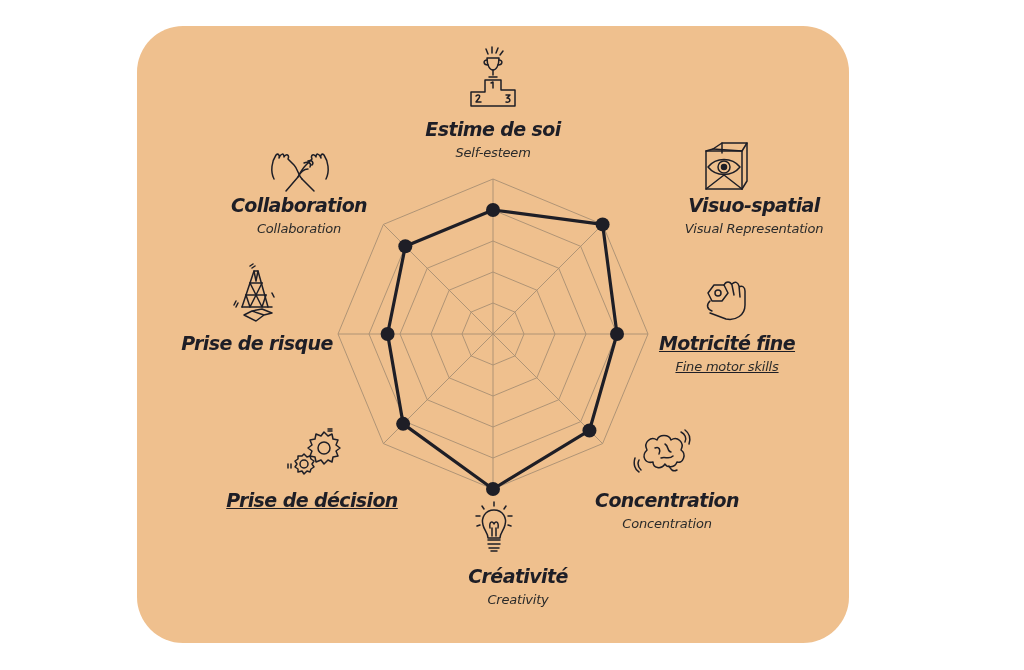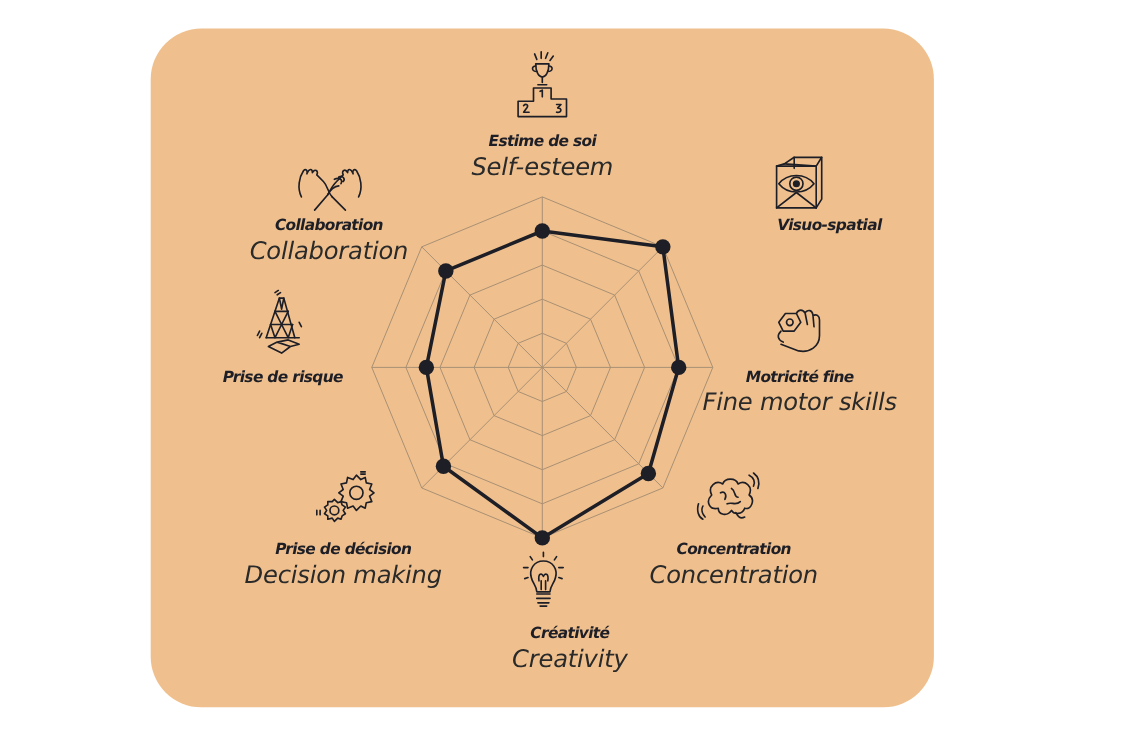--- a/index.html
+++ b/index.html
@@ -13,26 +13,26 @@
       width: 712px; height: 617px;
       background: #EFC08E; border-radius: 46px;
     }
     .chart-svg { position: absolute; left: 0; top: 0; }
     .label {
       position: absolute; text-align: center; color: #1e1e26;
       transform: translateX(-50%); white-space: nowrap;
     }
     .label .fr {
       display: block; font-family: "DejaVu Sans", sans-serif;
-      font-weight: bold; font-style: italic; font-size: 14px;
+      font-weight: bold; font-style: italic; font-size: 19px;
       letter-spacing: -0.6px; line-height: 22px;
     }
     .label .en {
       display: block; font-family: "DejaVu Sans", sans-serif;
-      font-style: italic; font-size: 22px; line-height: 26px;
+      font-style: italic; font-size: 13px; line-height: 26px;
       color: #2a2a2a; letter-spacing: -0.2px;
     }
     .icon { position: absolute; }
     .icon svg { display: block; }
   </style>
 </head>
 <body>
 
 <div class="card"></div>
 
@@ -64,36 +64,36 @@
       <circle cx="405.3187591328681" cy="246.3187591328681" r="7" fill="#1E1E26"></circle>
     </g>
 </svg>
 
 <div class="label" style="left:493px; top:118px;">
   <span class="fr">Estime de soi</span>
   <span class="en">Self-esteem</span>
 </div>
 <div class="label" style="left:726px; top:194px;margin-left:28px;">
   <span class="fr">Visuo-spatial</span>
+  <span class="en">Visual Representation</span>
 </div>
-<div class="label" style="left:727px; top:332px;">
+<div class="label" style="left:727px; top:332px;text-decoration:underline;">
   <span class="fr">Motricité fine</span>
   <span class="en">Fine motor skills</span>
 </div>
 <div class="label" style="left:667px; top:489px;">
   <span class="fr">Concentration</span>
   <span class="en">Concentration</span>
 </div>
 <div class="label" style="left:494px; top:565px;margin-left:24px;">
   <span class="fr">Créativité</span>
   <span class="en">Creativity</span>
 </div>
-<div class="label" style="left:312px; top:489px;">
+<div class="label" style="left:312px; top:489px;text-decoration:underline;">
   <span class="fr">Prise de décision</span>
-  <span class="en">Decision making</span>
 </div>
 <div class="label" style="left:257px; top:332px;text-align:right;">
   <span class="fr">Prise de risque</span>
 </div>
 <div class="label" style="left:299px; top:194px;">
   <span class="fr">Collaboration</span>
   <span class="en">Collaboration</span>
 </div>
 
 <div class="icon" style="left:466px; top:46px;">

